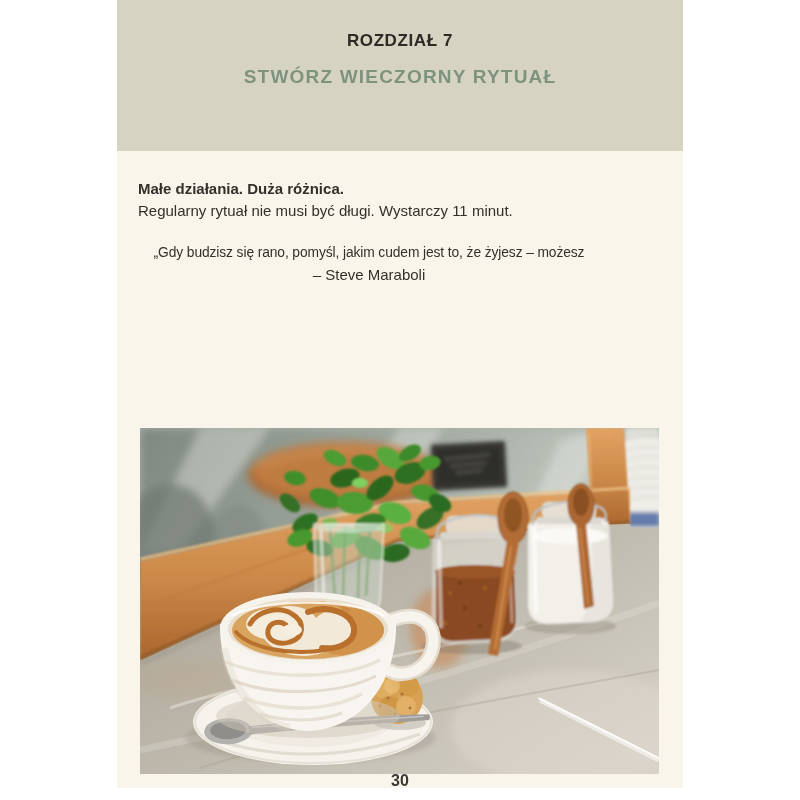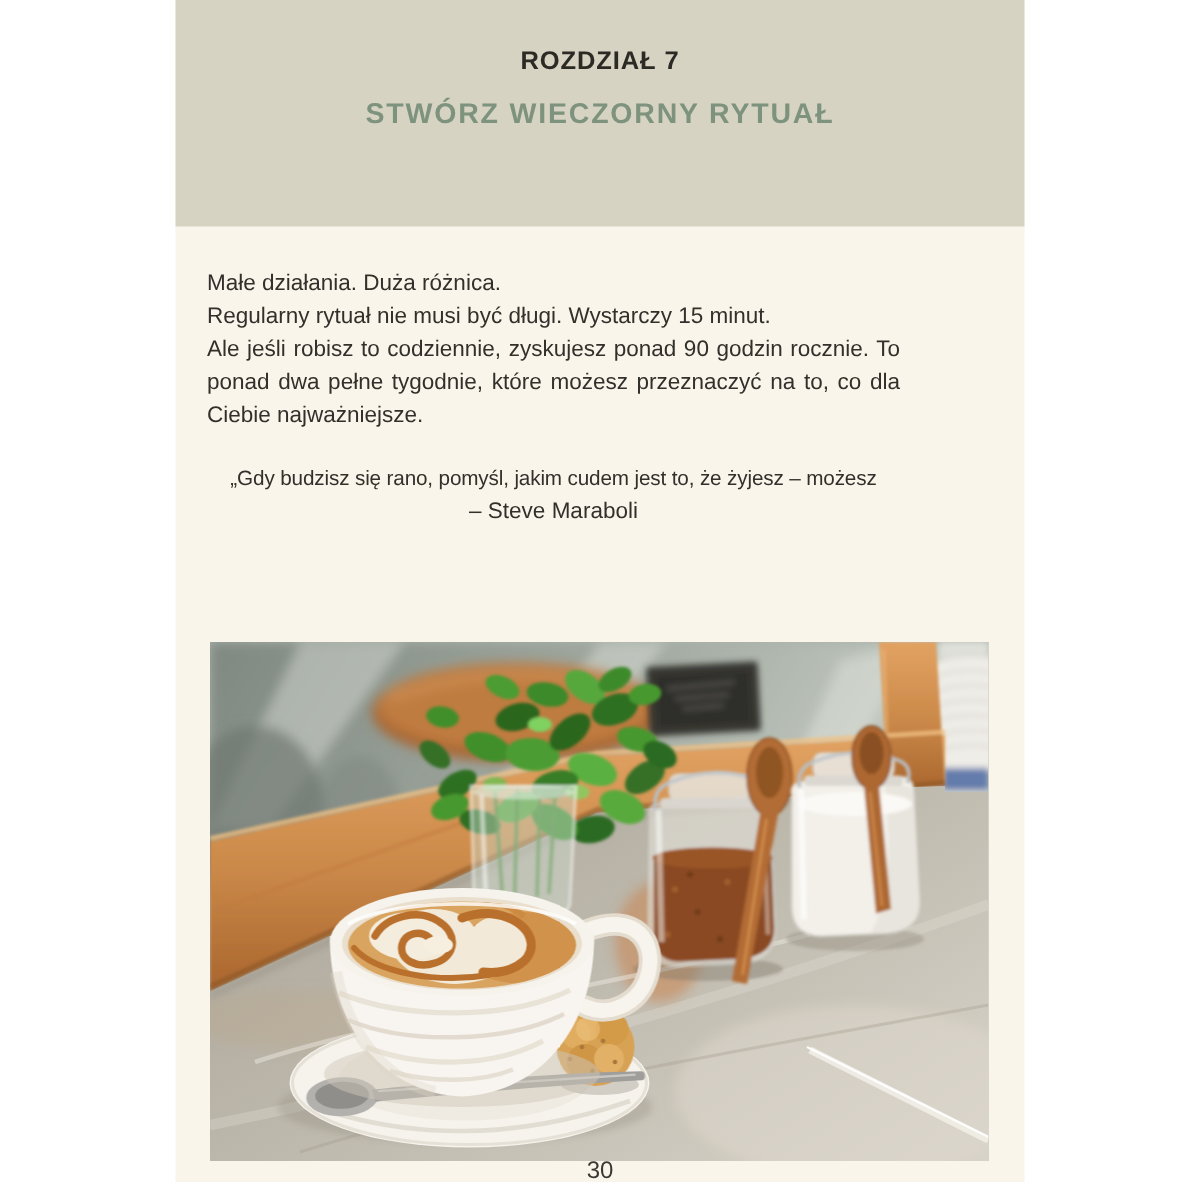--- a/index.html
+++ b/index.html
@@ -23,52 +23,51 @@
   .chapter-title{
     margin:15px 0 0;font-size:19px;font-weight:bold;letter-spacing:1.2px;
     color:var(--title_color,#7e937e);
   }
   .content{
     position:absolute;left:21px;top:178px;width:462px;
     color:var(--text_color,#32302b);
     font-size:15px;line-height:22px;
   }
   .content p{margin:0;}
-  .lead-bold{font-weight:normal;}
+  .lead-bold{font-weight:bold;}
   .para-justified{text-align:justify;}
   .quote{margin:20px 0 0;text-align:center;}
   .quote-line{
     font-weight:normal;font-size:13.8px;letter-spacing:-0.1px;
     white-space:nowrap;line-height:22px;
   }
   .quote-attribution{line-height:22px;}
   .photo{
     position:absolute;left:23px;top:428px;width:519px;height:346px;
     margin:0;overflow:hidden;background:#aab2aa;
   }
   .photo svg{display:block;width:519px;height:346px;}
   .page-number{
     position:absolute;top:772px;left:0;width:100%;text-align:center;
-    font-size:16px;color:var(--page_number_color,#3a3833);
+    font-size:16px;color:var(--page_number_color,#3a3833);font-weight:bold;
   }
 </style>
 </head>
 <body>
 
 <div class="paper">
 
   <header class="chapter-header">
     <div class="chapter-label">ROZDZIAŁ 7</div>
     <h1 class="chapter-title">STWÓRZ WIECZORNY RYTUAŁ</h1>
   </header>
 
   <main class="content">
     <p class="lead-bold">Małe działania. Duża różnica.</p>
-    <p>Regularny rytuał nie musi być długi. Wystarczy 15 minut.</p>
-    <p class="para-justified">Ale jeśli robisz to codziennie, zyskujesz ponad 90 godzin rocznie. To ponad dwa pełne tygodnie, które możesz przeznaczyć na to, co dla Ciebie najważniejsze.</p>
+    <p>Regularny rytuał nie musi być długi. Wystarczy 11 minut.</p>
 
     <blockquote class="quote">
       <div class="quote-line">„Gdy budzisz się rano, pomyśl, jakim cudem jest to, że żyjesz – możesz</div>
       <div class="quote-attribution">– Steve Maraboli</div>
     </blockquote>
   </main>
 
   <figure class="photo">
     <svg viewBox="0 0 519 346" xmlns="http://www.w3.org/2000/svg">
       <defs>

